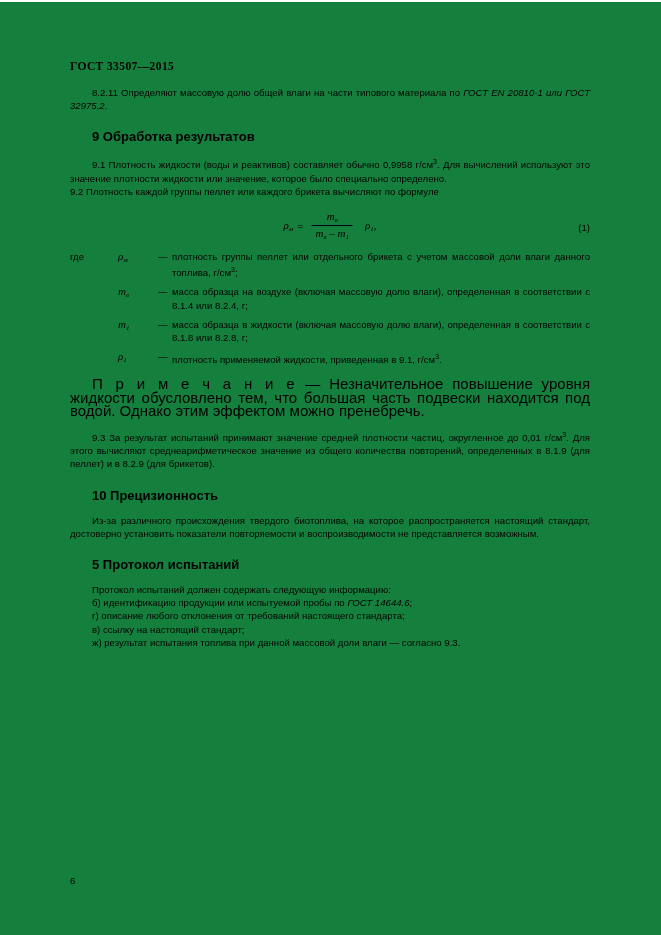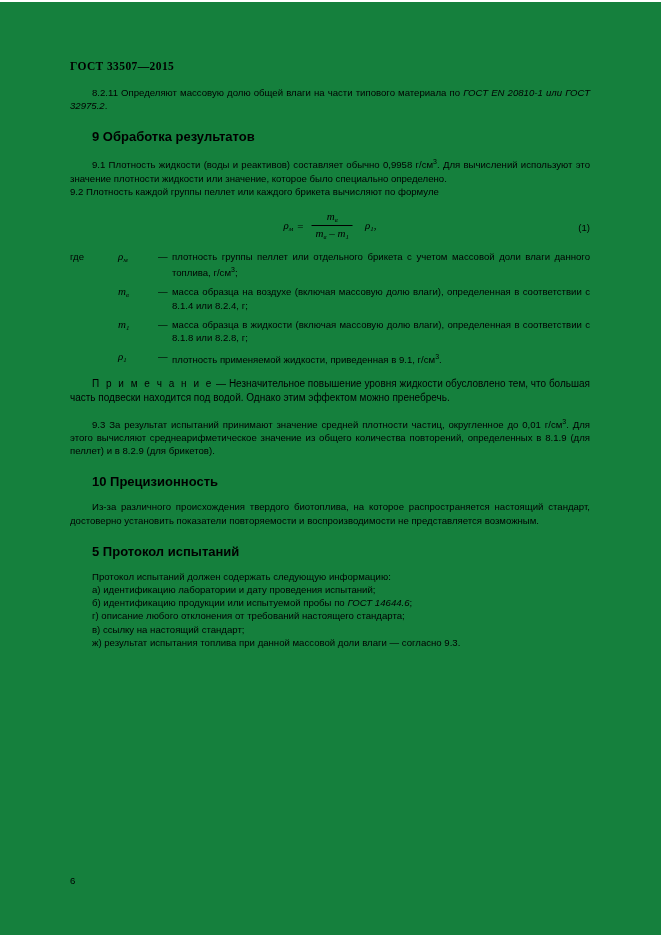--- a/index.html
+++ b/index.html
@@ -138,21 +138,21 @@
   }
   .def-dash {
     flex: 0 0 14px;
   }
   .def-text {
     flex: 1;
     text-align: justify;
   }
   .note {
     margin-top: 10px;
-    font-size: 10px;
+    font-size: 15px;
     line-height: 13.2px;
     text-align: justify;
     text-indent: 22px;
   }
   .sp-letter { letter-spacing: 2px; }
 
   .list-item {
     text-indent: 22px;
   }
 
@@ -231,21 +231,20 @@
     <h2>10 Прецизионность</h2>
 
     <div class="gap-md"></div>
     <p class="indent">Из-за различного происхождения твердого биотоплива, на которое распространяется настоящий стандарт, достоверно установить показатели повторяемости и воспроизводимости не представляется возможным.</p>
 
     <div class="gap-lg"></div>
     <h2>5 Протокол испытаний</h2>
 
     <div class="gap-md"></div>
     <p class="indent">Протокол испытаний должен содержать следующую информацию:</p>
-    <p class="list-item">а) идентификацию лаборатории и дату проведения испытаний;</p>
     <p class="list-item">б) идентификацию продукции или испытуемой пробы по <span class="ital">ГОСТ 14644.6</span>;</p>
     <p class="list-item">г) описание любого отклонения от требований настоящего стандарта;</p>
     <p class="list-item">в) ссылку на настоящий стандарт;</p>
     <p class="list-item">ж) результат испытания топлива при данной массовой доли влаги — согласно 9.3.</p>
 
   </div>
 
   <div class="pagenum">6</div>
 
 </div>

